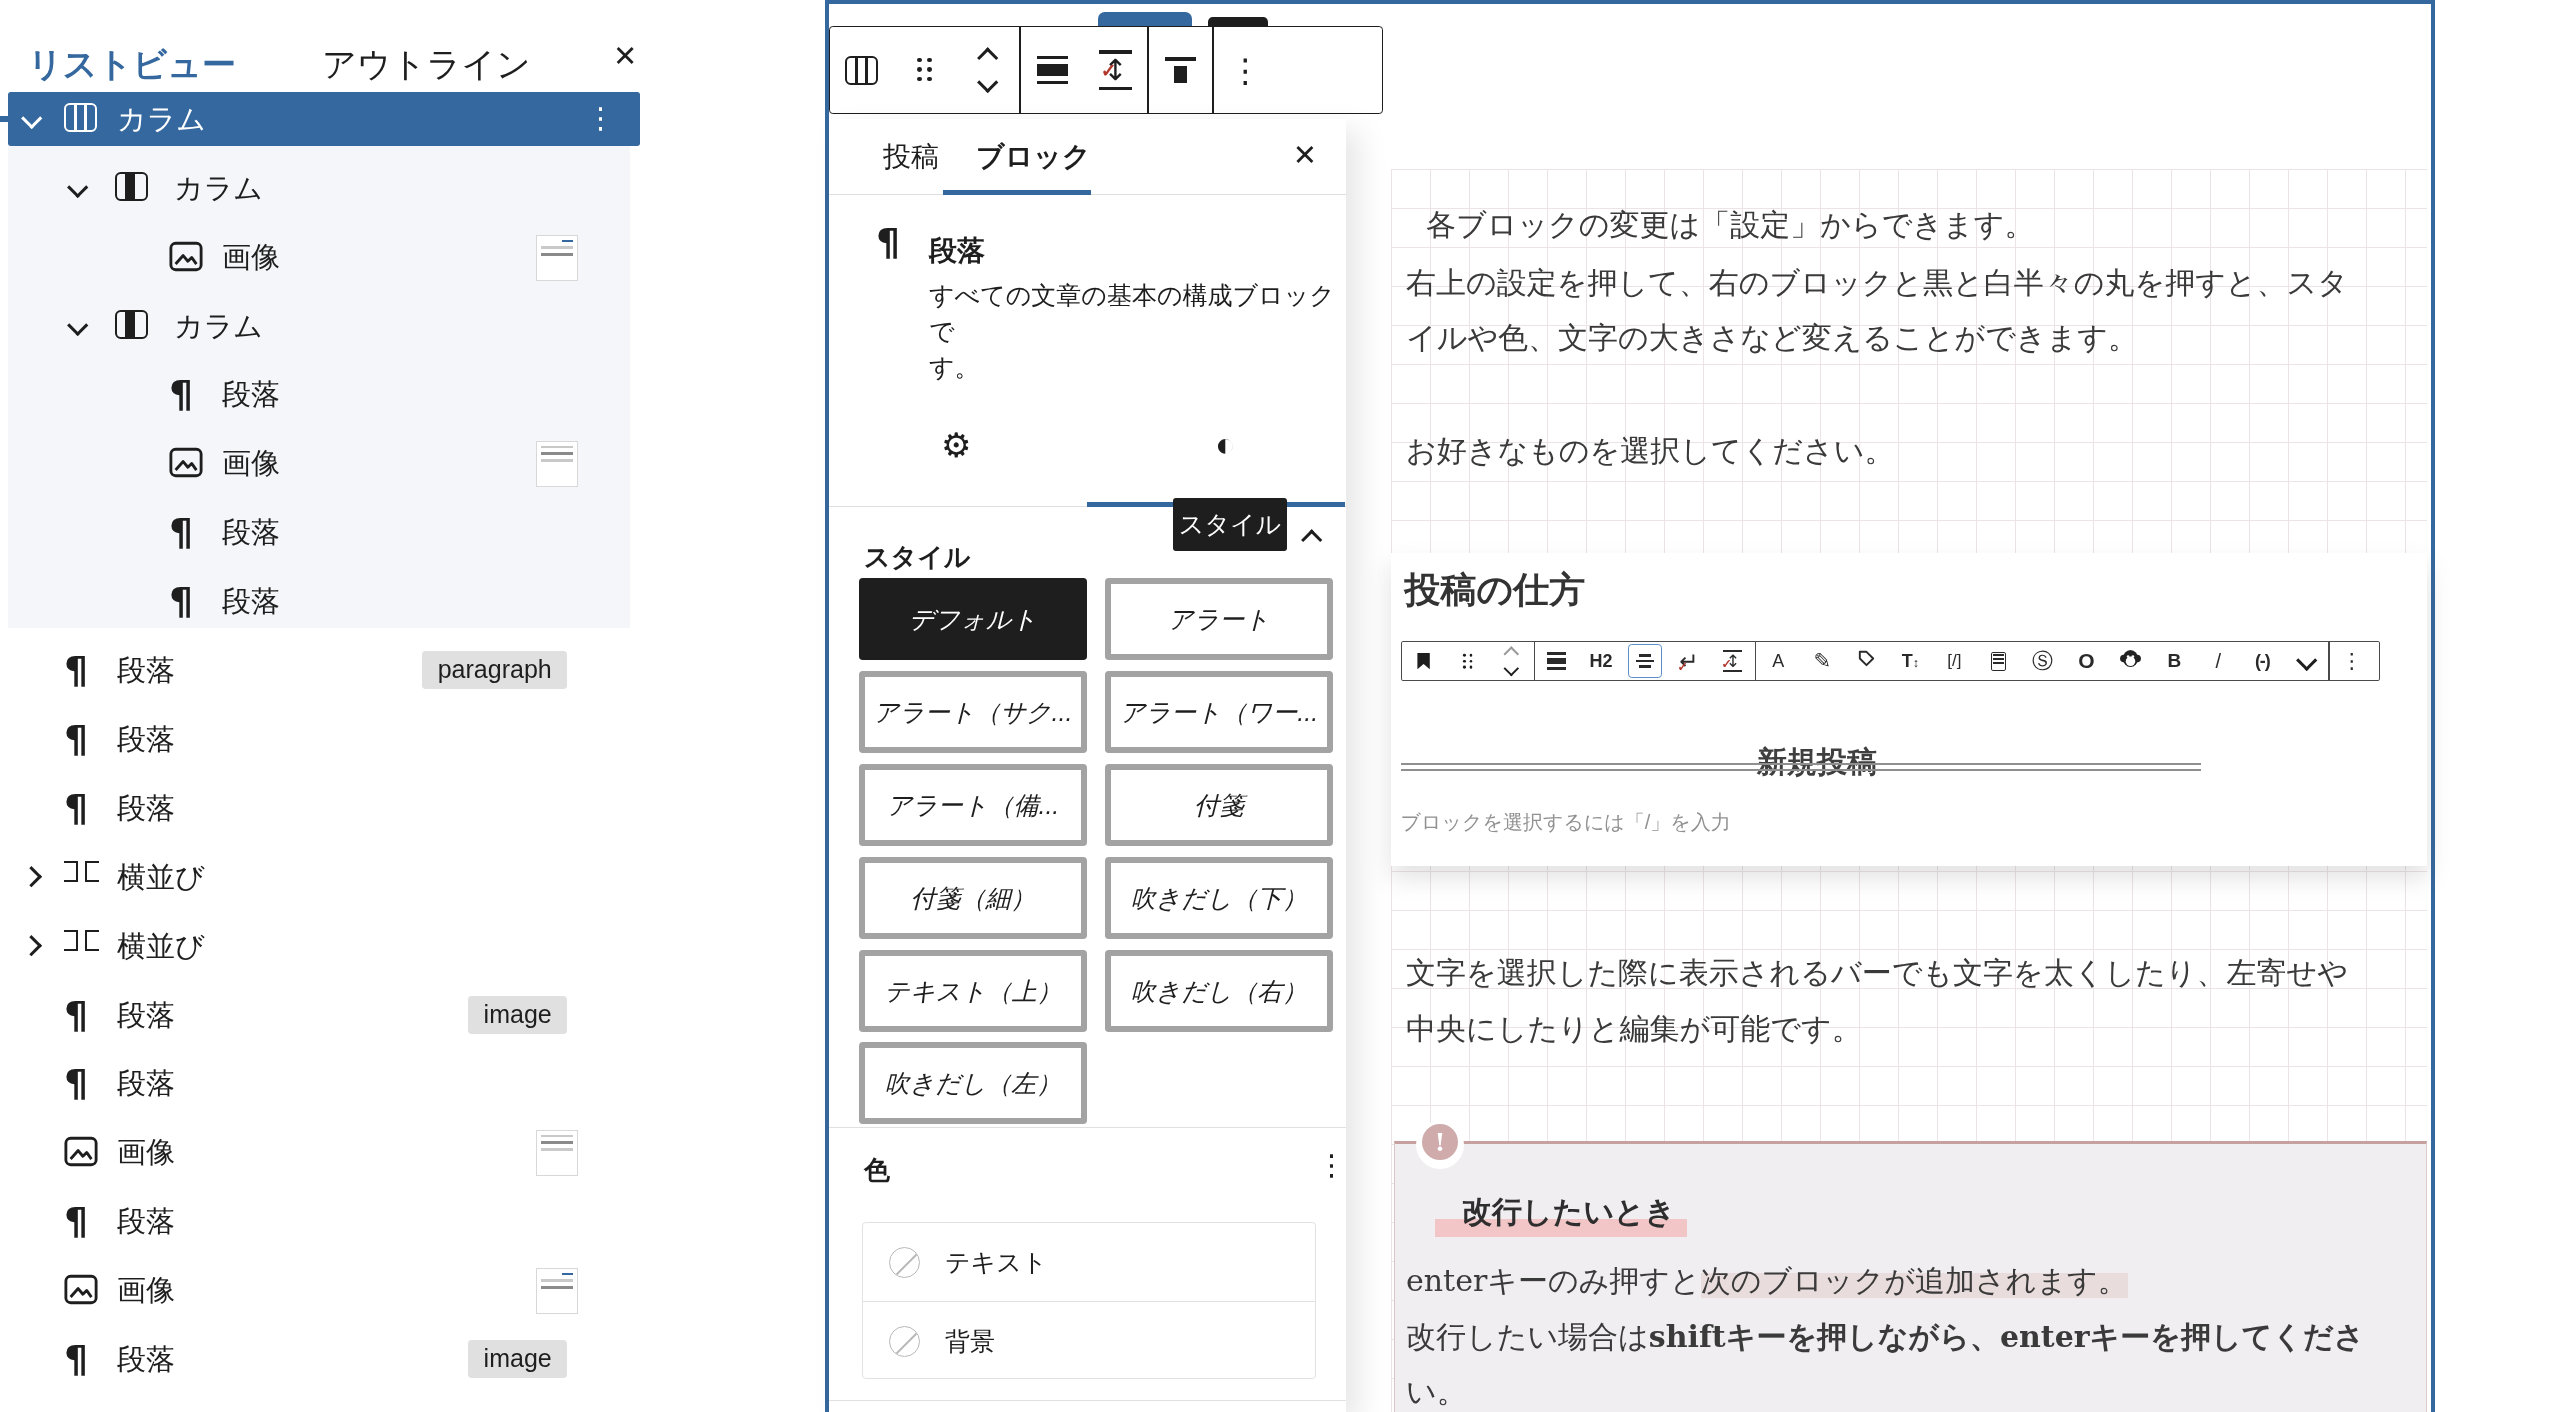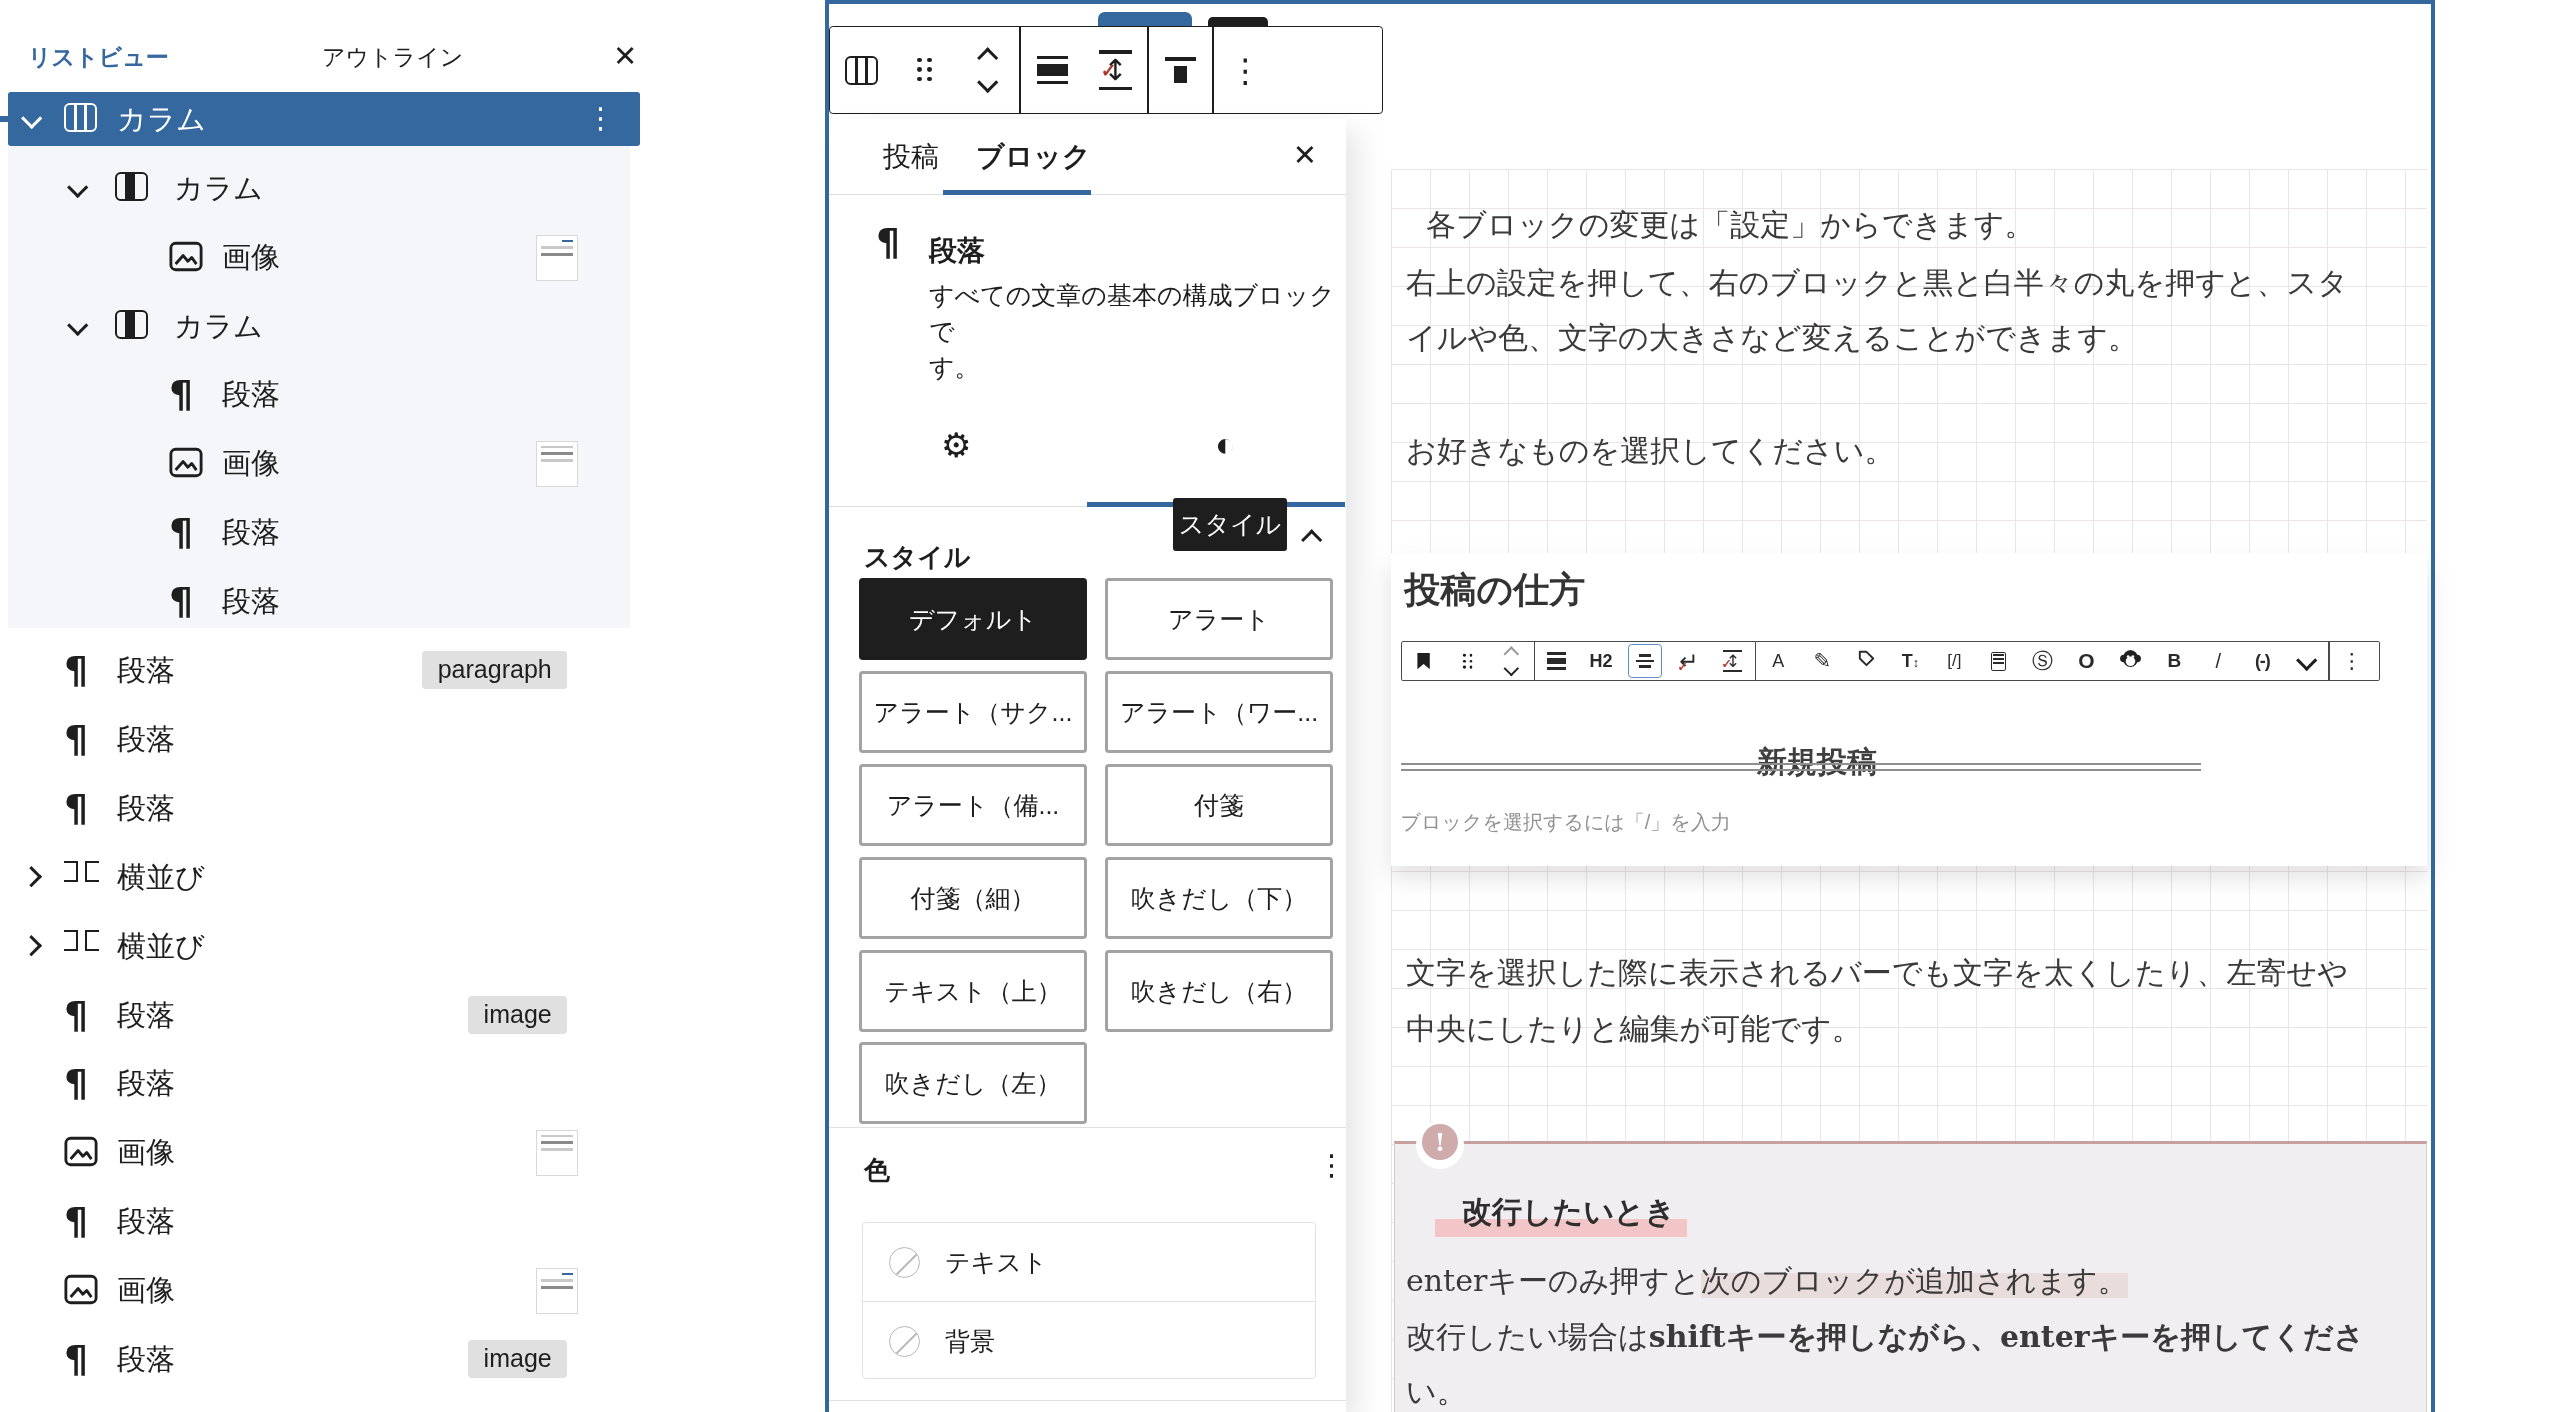--- a/index.html
+++ b/index.html
@@ -2,21 +2,21 @@
 <html><head>
 <meta charset="utf-8">
 <style>
   html,body{margin:0;padding:0;background:#fff;}
   #root{position:relative;width:2576px;height:1412px;overflow:hidden;background:#fff;
         font-family:"Liberation Sans",sans-serif;color:#1e1e1e;}
   .abs{position:absolute;}
 
   
   #left-panel{left:0;top:0;width:670px;height:1412px;background:#fff;}
-  .lp-tab{font-size:23px;top:42px;}
+  .lp-tab{font-size:34px;top:42px;}
   .lp-tab-underline{left:0;top:116px;width:290px;height:5.7px;background:var(--accent);}
   .lp-close{font-size:29px;color:#1e1e1e;cursor:pointer;line-height:1;}
   #nested-bg{left:7.7px;top:145px;width:622px;height:483px;background:#f5f6fa;}
   .trow{position:absolute;height:54px;width:670px;}
   .trow .chev{position:absolute;top:21px;}
   .trow .ticon{position:absolute;top:10.5px;}
   .trow .tlabel{position:absolute;top:10.5px;font-size:29px;line-height:33px;color:#1e1e1e;white-space:nowrap;}
   .trow.selected .sel-bg{position:absolute;left:7.7px;top:0;width:632px;height:54px;background:var(--accent);border-radius:2.9px;}
   .trow.selected .tlabel{color:#fff;}
   .tbadge{position:absolute;right:103px;top:7.7px;background:#e0e0e0;border-radius:3.8px;
@@ -86,23 +86,23 @@
   .insp-close{position:absolute;right:29px;top:19px;font-size:29px;cursor:pointer;}
   .blockcard-icon{position:absolute;left:47px;top:107px;}
   .blockcard-title{position:absolute;left:100px;top:113px;font-size:28px;font-weight:bold;}
   .blockcard-desc{position:absolute;left:100px;top:158px;font-size:25px;line-height:36px;color:#1e1e1e;}
   .subtabs{position:absolute;left:0;top:279px;width:517px;height:109px;border-bottom:1px solid #e0e0e0;box-sizing:border-box;}
   .subtab{position:absolute;top:27px;font-size:34px;cursor:pointer;color:#1e1e1e;}
   .subtab-underline{position:absolute;left:258px;bottom:-1px;width:258px;height:4.8px;background:var(--accent);}
   .sec-header{font-size:26px;font-weight:bold;color:#1e1e1e;}
   .tooltip{position:absolute;left:344px;top:379px;width:114px;height:53px;background:#1e1e1e;color:#fff;
            border-radius:2.9px;font-size:25px;display:flex;align-items:center;justify-content:center;}
-  .style-btn{position:absolute;width:228px;height:82px;box-sizing:border-box;border:3px solid #a3a3a3;border-radius:3.8px;
+  .style-btn{position:absolute;width:228px;height:82px;box-sizing:border-box;border:6px solid #a3a3a3;border-radius:3.8px;
              background:#fff;color:#1e1e1e;font-size:25px;display:flex;align-items:center;justify-content:center;
-             cursor:pointer;white-space:nowrap;overflow:hidden;}
+             cursor:pointer;white-space:nowrap;overflow:hidden;font-style:italic;}
   .style-btn.active{background:#1e1e1e;border-color:#1e1e1e;color:#fff;}
   .color-container{position:absolute;left:33px;top:1103px;width:452px;height:155px;border:1px solid #e2e2e2;border-radius:3.8px;}
   .color-row{position:relative;height:78px;display:flex;align-items:center;cursor:pointer;}
   .color-row + .color-row{border-top:1px solid #e2e2e2;}
   .noslash{width:29px;height:29px;border:1.9px solid #b9b9b9;border-radius:50%;position:relative;margin-left:26px;overflow:hidden;}
   .noslash::after{content:"";position:absolute;left:50%;top:-3.8px;width:1.9px;height:42px;background:#b9b9b9;transform:rotate(45deg);}
   .color-label{margin-left:25px;font-size:25px;}
   .divider-h{position:absolute;left:0;width:517px;height:1px;background:#e0e0e0;}
 
   

